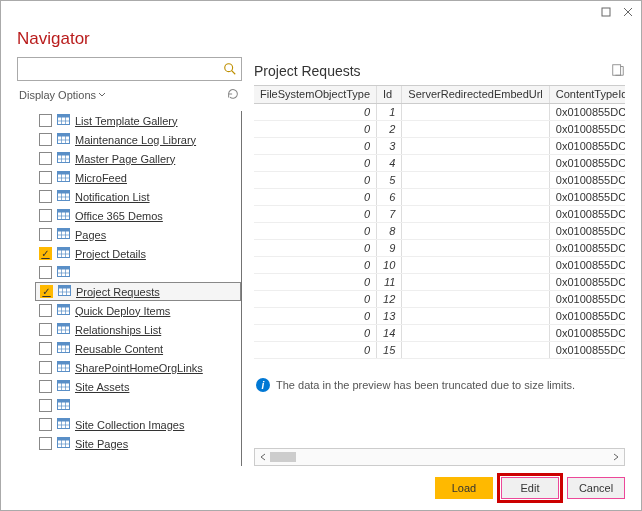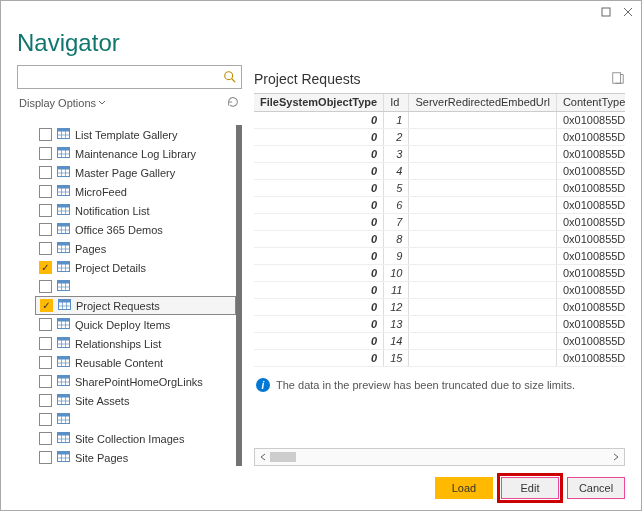--- a/index.html
+++ b/index.html
@@ -1,29 +1,29 @@
 <!DOCTYPE html>
 <html><head>
 <meta charset="utf-8">
 <style>
   * { box-sizing: border-box; }
   html, body { margin: 0; padding: 0; font-family: "Segoe UI", Arial, sans-serif; font-size: 11px; color: #333; }
   .window { width: 642px; height: 511px; background: #fff; border: 1px solid #aaa; position: relative; display: flex; flex-direction: column; }
   .titlebar { height: 24px; display: flex; justify-content: flex-end; align-items: center; padding: 0 8px; gap: 12px; }
   .titlebar svg { width: 10px; height: 10px; stroke: #666; }
   .header { padding: 4px 16px 8px 16px; }
-  .header h1 { font-size: 24px; font-weight: 300; color: #0f766e; margin: 0; }
+  .header h1 { font-size: 17px; font-weight: 300; color: #b91c1c; margin: 0; }
   .body { flex: 1; display: flex; padding: 0 16px 0 16px; min-height: 0; }
   .left { width: 225px; display: flex; flex-direction: column; }
   .searchbox { height: 24px; border: 1px solid #aaa; display: flex; align-items: center; padding: 0 4px; margin-bottom: 4px; }
   .searchbox input { flex: 1; border: none; outline: none; font-size: 11px; }
   .searchbox .mag { width: 14px; height: 14px; }
-  .display-row { display: flex; align-items: center; justify-content: space-between; height: 20px; padding: 0 2px; margin-bottom: 12px;}
+  .display-row { display: flex; align-items: center; justify-content: space-between; height: 20px; padding: 0 2px; margin-bottom: 6px;}
   .display-opts { color: #555; font-size: 11px; cursor: pointer; display: flex; align-items: center; gap: 2px;}
-  .tree-wrap { flex: 1; overflow: hidden; position: relative; border-right: 6px solid #737373; }
+  .tree-wrap { flex: 1; overflow: hidden; position: relative; border-right: 1px solid #737373; text-decoration: underline; }
   .tree { height: 100%; overflow-y: auto; padding-left: 18px; }
   .tree-item { height: 19px; display: flex; align-items: center; gap: 5px; padding: 0 4px; white-space: nowrap; cursor: pointer;}
   .tree-item.selected { border: 1px solid #888; background: #f5f5f5; height: 19px; }
   .tree-item .chk { width: 13px; height: 13px; border: 1px solid #888; display: inline-flex; align-items: center; justify-content: center; background: #fff; flex-shrink: 0;}
   .tree-item .chk.checked { background: #ffb900; border-color: #ffb900; }
   .tree-item .chk.checked::after { content: "✓"; font-size: 10px; color: #333; line-height: 1;}
   .tree-item .ticon { width: 13px; height: 11px; flex-shrink: 0;}
   .tree-item .label { font-size: 11px; color: #333; }
   
   .right { flex: 1; display: flex; flex-direction: column; padding-left: 12px; min-width: 0;}
@@ -40,21 +40,21 @@
   .hscroll .thumb { flex: 1; height: 10px; margin: 0 3px; position: relative;}
   .hscroll .thumb::before { content:""; position:absolute; left:0; top:0; width:26px; height:10px; background:#cdcdcd;}
   .footer { height: 44px; display: flex; align-items: center; justify-content: flex-end; gap: 8px; padding: 0 16px; }
   .btn { min-width: 58px; height: 22px; font-size: 11px; border: 1px solid #ec4899; background: #f0f0f0; display: inline-flex; align-items: center; justify-content: center; cursor: pointer;}
   .btn.primary { background: #ffb900; border-color: #ffb900; color: #333;}
   .btn.highlight { outline: 3px solid #c00; outline-offset: 1px;}
   
   .tree::-webkit-scrollbar { width: 14px; }
   .tree::-webkit-scrollbar-thumb { background: #c0c0c0; }
   .tree::-webkit-scrollbar-track { background: #f0f0f0; }
-  .col-fso { width: 118px; font-weight: bold; }
+  .col-fso { width: 118px; }
   .col-id  { width: 38px; }
   .col-url { width: 140px; }
   .col-ct  { width: auto; }
 </style>
 </head>
 <body>
 
 <div class="window">
 
   <div class="titlebar">

